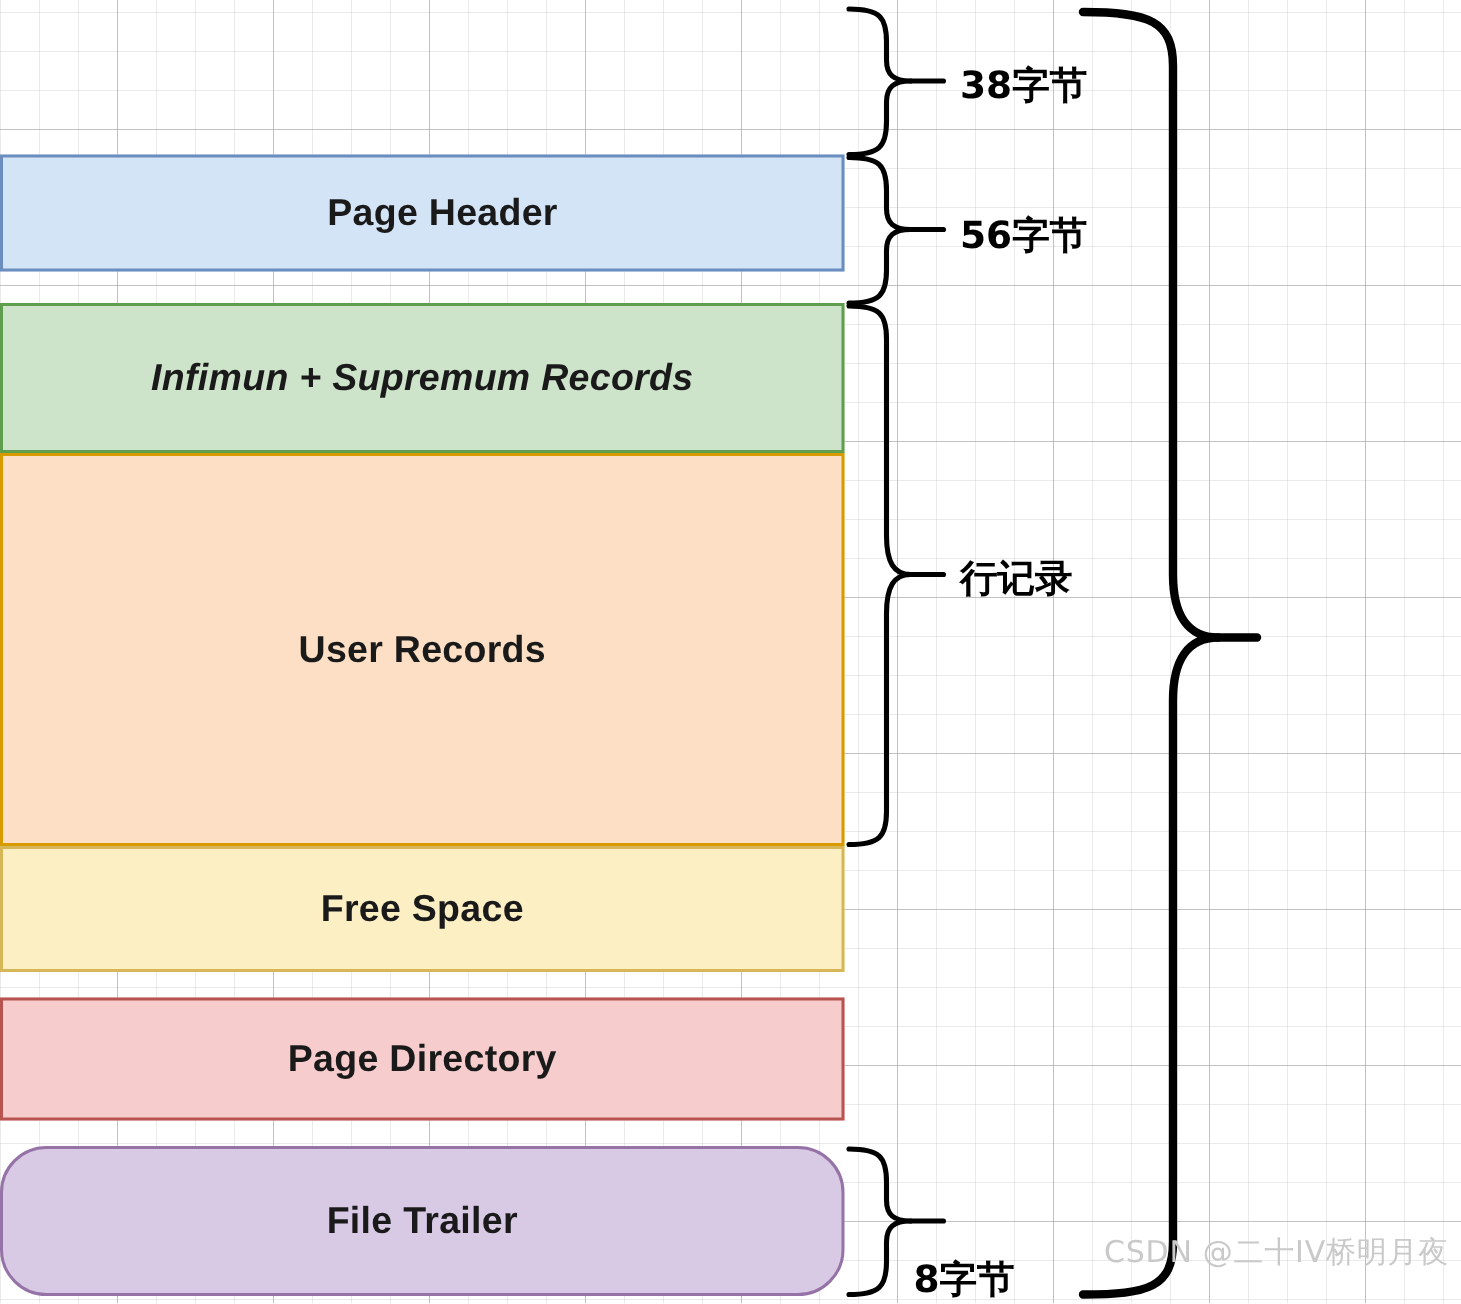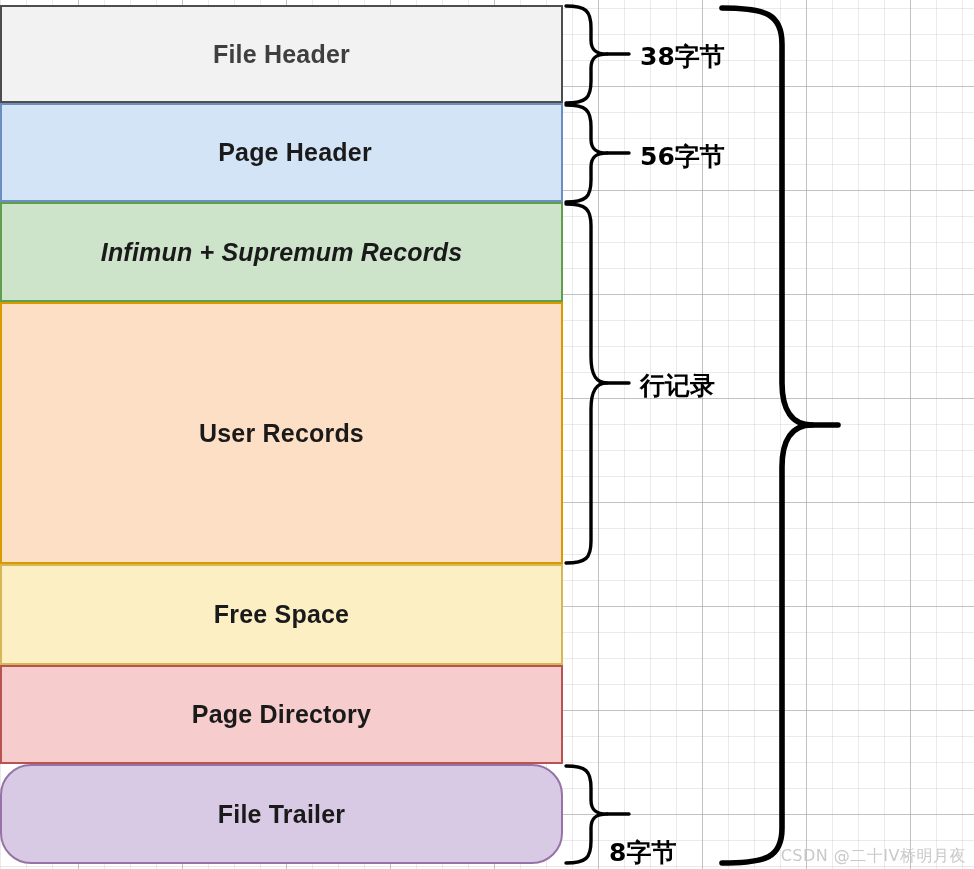--- a/index.html
+++ b/index.html
@@ -50,54 +50,51 @@
     font-weight:bold;
     color:#000000;
     white-space:nowrap;
     font-size:25px;
   }
   .ann-cjk{font-family:"DejaVu Sans","Liberation Sans",sans-serif;font-size:25px;}
 
   
   #watermark{
     position:absolute;
-    right:8px;bottom:2px;
-    font-size:16px;
+    right:8px;bottom:21px;
+    font-size:20px;
     color:#c9c9c9;
     font-family:"DejaVu Sans","Liberation Sans",sans-serif;
     white-space:nowrap;
     letter-spacing:0.5px;
   }
 </style>
 </head>
 <body>
 
 <div id="canvas">
 
-  <div class="block blk-file-header" style="top:5px;height:98px;background:#f2f2f2;border-color:#4d4d4d;">
-    <span class="block-label">File Header</span>
-  </div>
 
-  <div class="block" style="top:103px;height:99px;background:#d4e4f7;border-color:#6c8ebf;padding-left:27px;">
+  <div class="block" style="top:103px;height:78px;background:#d4e4f7;border-color:#6c8ebf;padding-left:27px;">
     <span class="block-label">Page Header</span>
   </div>
 
   <div class="block" style="top:202px;height:100px;background:#cde3ca;border-color:#5f9e4f;font-style:italic;">
     <span class="block-label">Infimun + Supremum Records</span>
   </div>
 
   <div class="block" style="top:302px;height:262px;background:#fcdfc4;border-color:#d79b00;">
     <span class="block-label">User Records</span>
   </div>
 
-  <div class="block" style="top:564px;height:101px;background:#fcefc4;border-color:#d6b656;">
+  <div class="block" style="top:564px;height:84px;background:#fcefc4;border-color:#d6b656;">
     <span class="block-label">Free Space</span>
   </div>
 
-  <div class="block" style="top:665px;height:99px;background:#f6cccc;border-color:#b85450;">
+  <div class="block" style="top:665px;height:82px;background:#f6cccc;border-color:#b85450;">
     <span class="block-label">Page Directory</span>
   </div>
 
   <div class="block" style="top:764px;height:100px;background:#d8c9e4;border-color:#9673a6;border-radius:31px;">
     <span class="block-label">File Trailer</span>
   </div>
 
   <svg class="brace-svg" viewBox="0 0 974 869">
     <g fill="none" stroke="#000000" stroke-width="3.4" stroke-linecap="round" stroke-linejoin="round">
 

